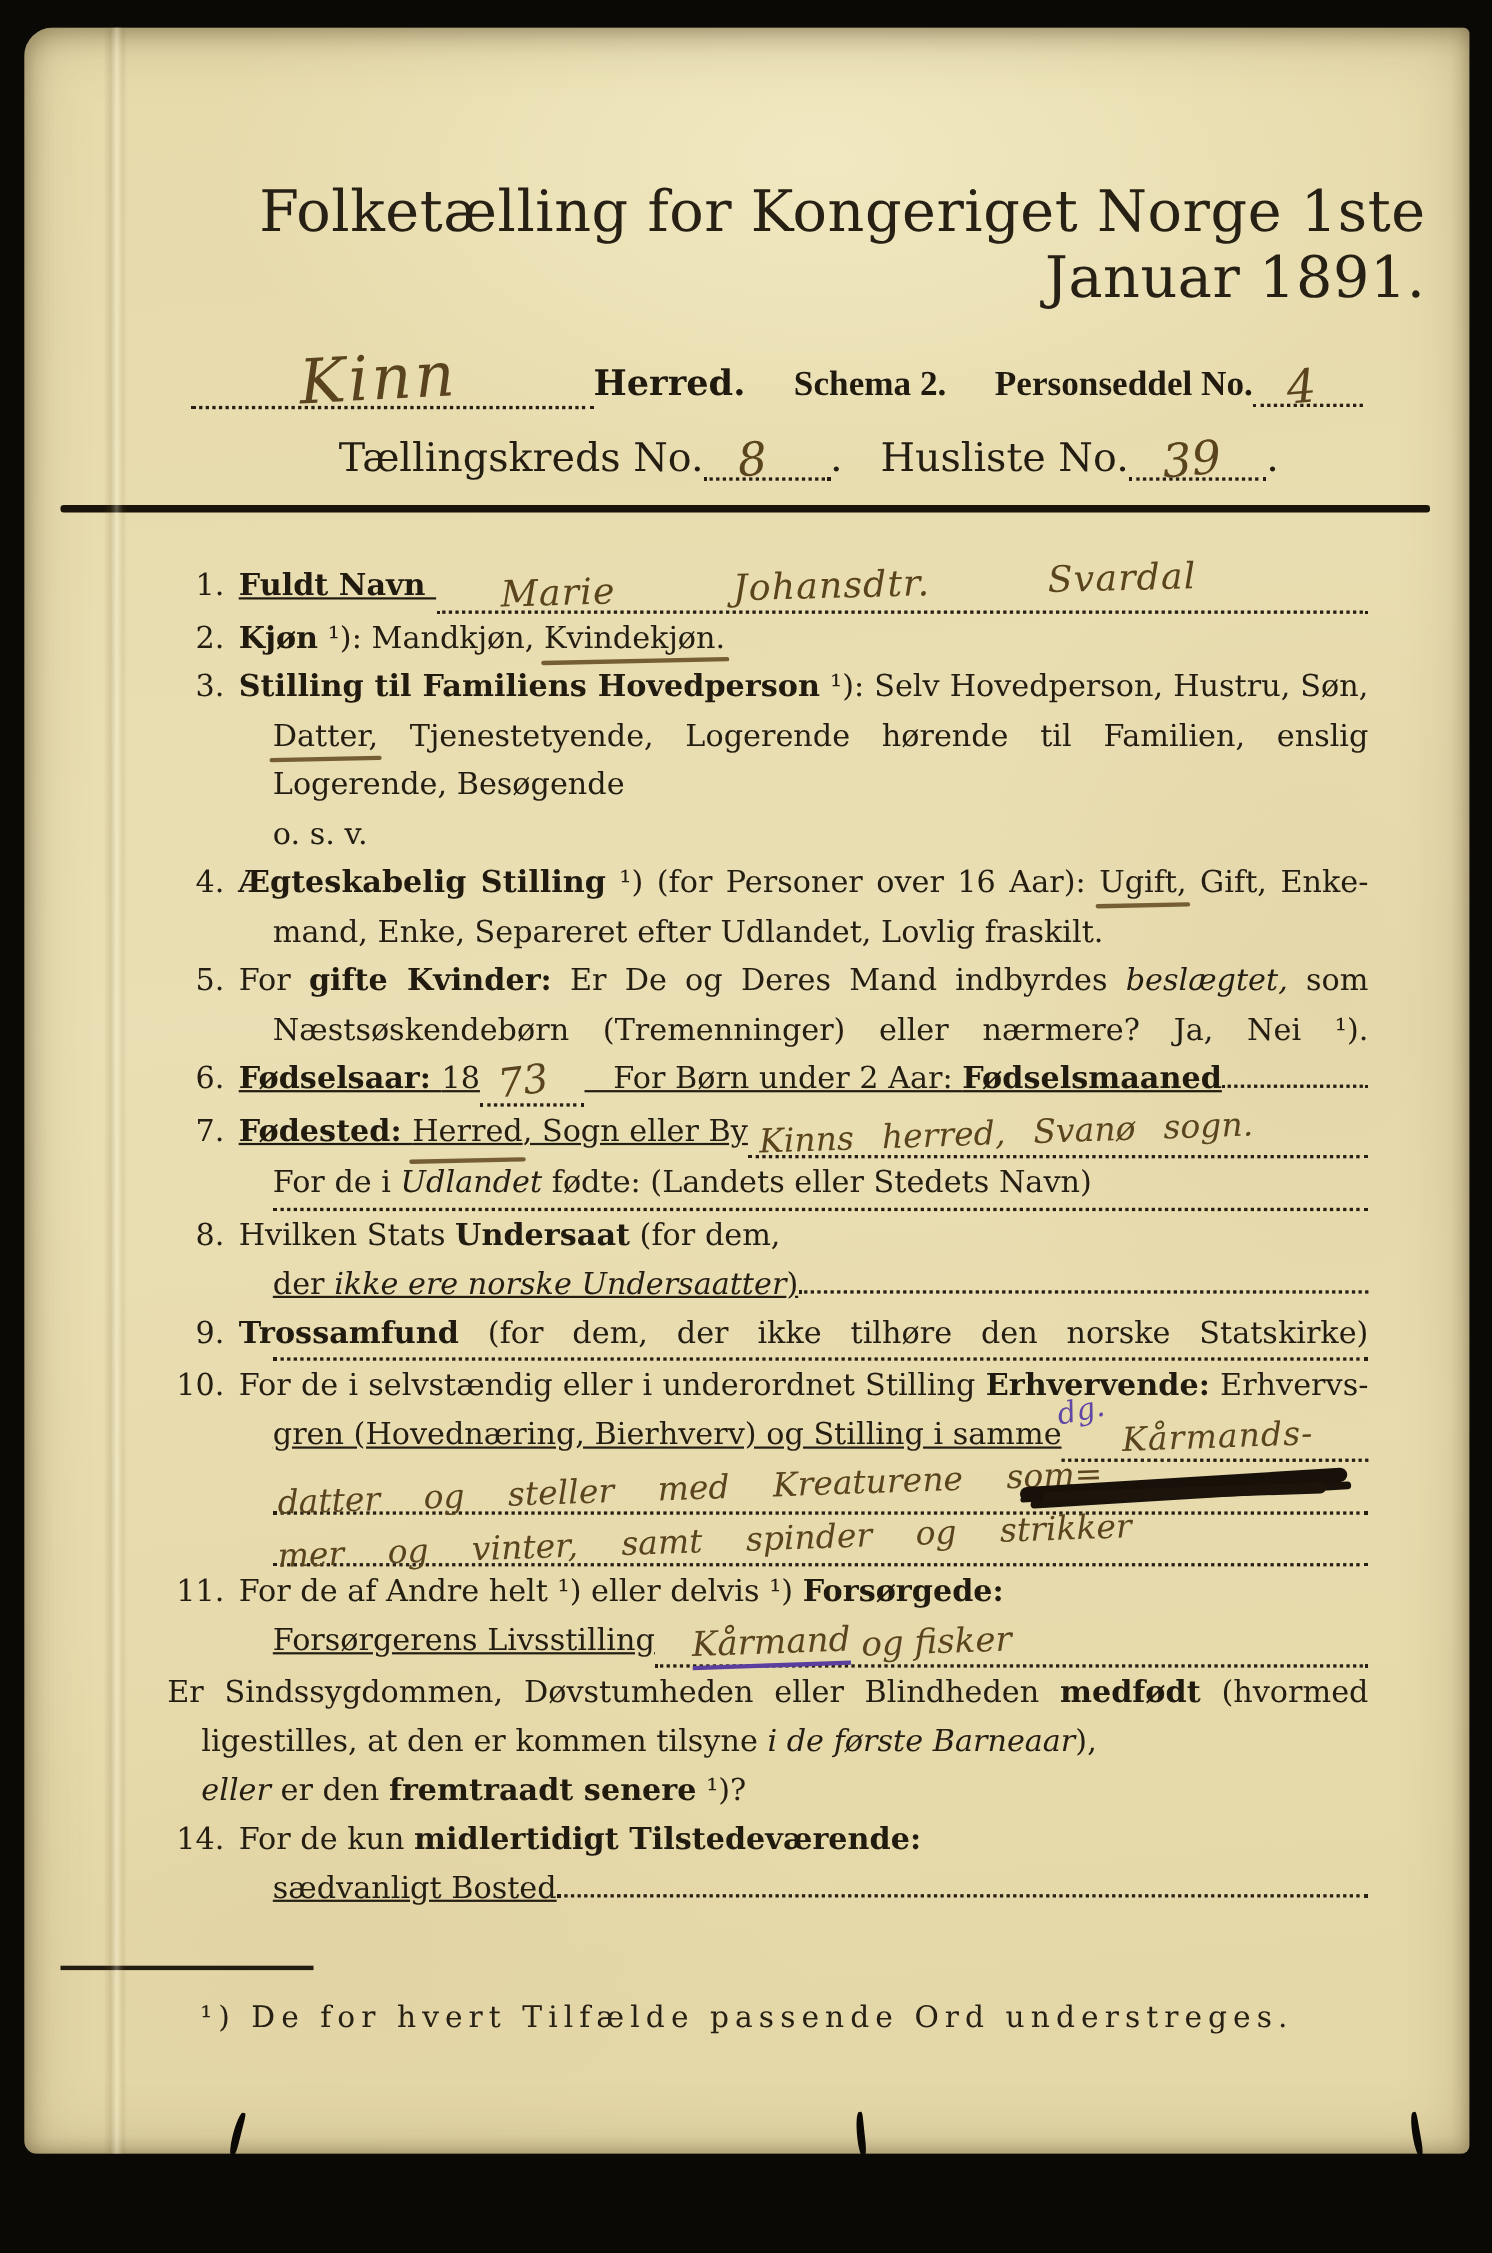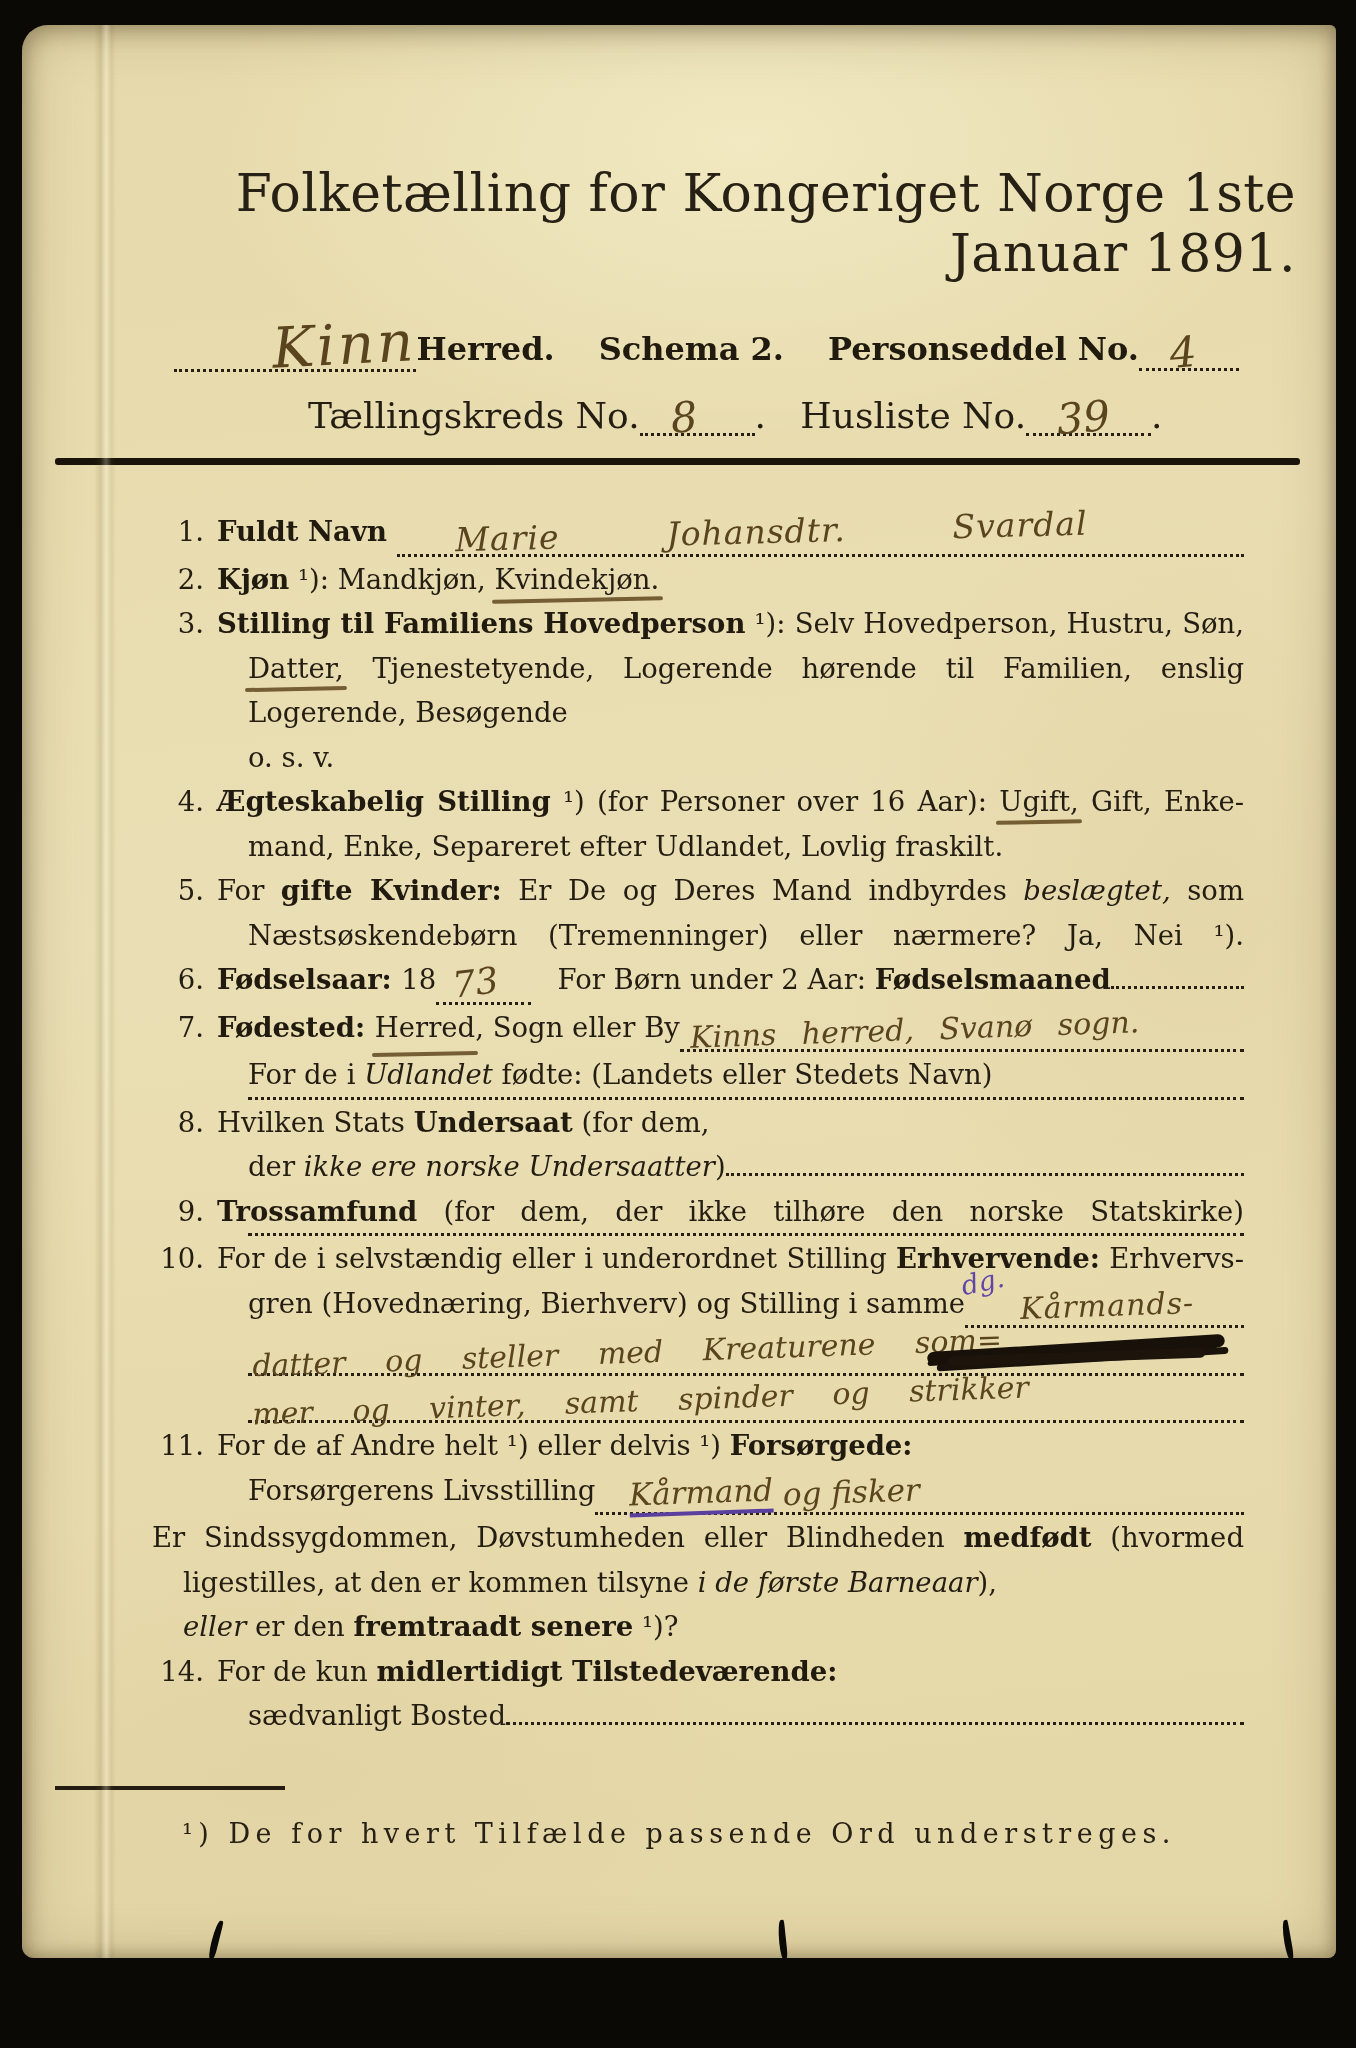--- a/index.html
+++ b/index.html
@@ -14,21 +14,21 @@
       linear-gradient(175deg,#e6daab,#eadfb4 45%,#e5d8a8 90%);
     box-shadow: inset 0 0 60px rgba(92,72,35,.28), inset 5px 7px 20px rgba(60,45,20,.30),
                 inset -4px -4px 14px rgba(60,45,20,.22);
     color:#241d12;}
   .crease{position:absolute;left:72px;top:0;height:100%;width:22px;pointer-events:none;
     background:linear-gradient(90deg,transparent,rgba(110,90,50,.16) 30%,rgba(255,252,230,.30) 55%,rgba(110,90,50,.10) 80%,transparent);}
   
   .title{margin:138px 40px 0 40px;text-align:right;font-size:52px;color:#272014;letter-spacing:.5px;}
   .line2{display:flex;align-items:baseline;margin:30px 97px 0 152px;font-size:32px;}
   .l2t{font-weight:bold;white-space:pre;color:#221b10;}
-  .sp{margin-left:44px;}
+  .sp{margin-left:44px;font-family:Liberation Serif, serif;}
   .line3{display:flex;align-items:flex-end;margin:18px 0 0 286px;font-size:36px;}
   .l3t{white-space:pre;}
   .rule{height:7px;background:#191309;margin:22px 36px 0 33px;border-radius:3px;}
   
   .dotseg{border-bottom:3px dotted #271f13;white-space:nowrap;flex:none;position:relative;}
   .grow{flex:1 1 auto;}
   .wp{width:100px;} .wk{width:115px;} .wh{width:125px;}
   .hw{font-style:italic;color:#5a441f;display:inline-block;line-height:1;white-space:pre;
       transform:rotate(-2deg) translateY(3px);}
   .hw.district{font-size:56px;margin-left:98px;letter-spacing:3px;transform:rotate(-3deg) translateY(4px);}
@@ -43,21 +43,21 @@
   .hw.purple{color:#6147a5;font-size:27px;transform:translateY(-22px) rotate(-12deg);margin-left:-4px;}
   
   .qlist{margin:44px 92px 0 130px;font-size:27.5px;}
   .item{display:flex;}
   .num{width:52px;padding-right:13px;text-align:right;flex:none;line-height:44.5px;}
   .body{flex:1;min-width:0;}
   .line{line-height:44.5px;}
   .cont{padding-left:31px;}
   .just{text-align:justify;text-align-last:justify;}
   .flexline{display:flex;align-items:baseline;}
-  .flexline .t{white-space:pre;}
+  .flexline .t{white-space:pre;text-decoration:underline;}
   .t.b{font-weight:bold;color:#201a0f;}
   .t.i{font-style:italic;}
   .t.u{position:relative;}
   .t.u::after{content:"";position:absolute;left:-3px;right:-3px;bottom:-7px;height:4px;
       background:rgba(96,72,30,.85);border-radius:4px;transform:rotate(-1.2deg);}
   
   .frule{margin:48px 0 0 33px;width:230px;height:4px;background:#241c10;}
   .footnote{margin:28px 0 0 160px;font-size:27px;letter-spacing:5.5px;color:#272014;}
   
   .scribble{position:absolute;left:905px;top:1318px;width:298px;height:13px;background:#17110a;

